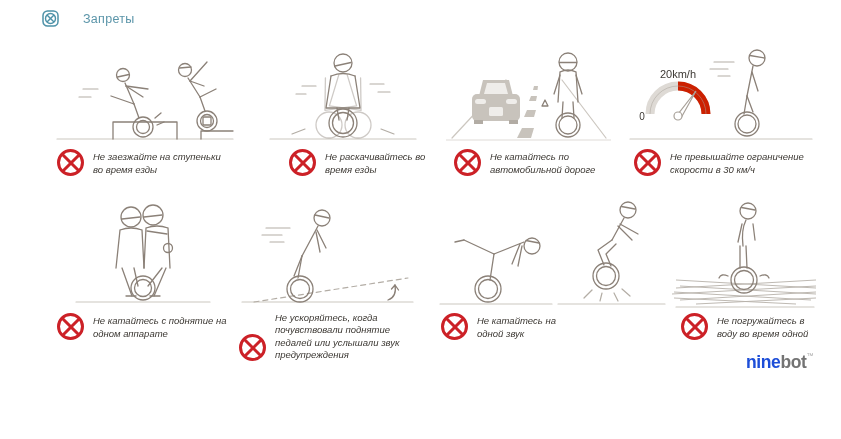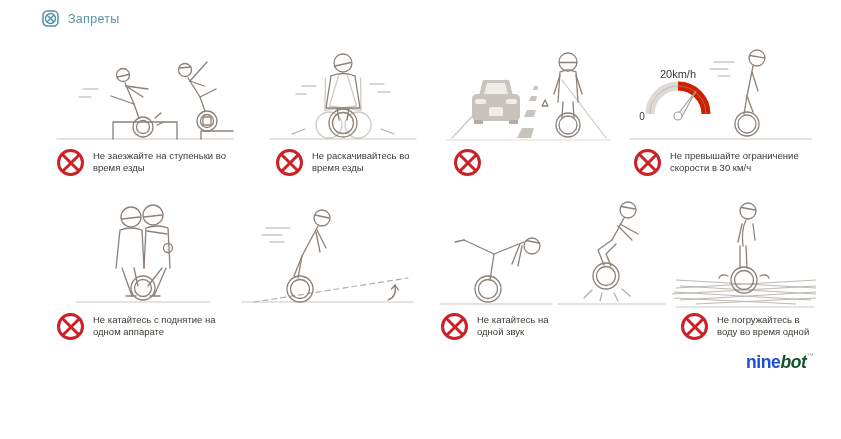--- a/index.html
+++ b/index.html
@@ -1,41 +1,41 @@
 <!DOCTYPE html>
 <html><head>
 <meta charset="utf-8">
 <style>
   html,body{margin:0;padding:0;background:#fff;}
   #page{position:relative;width:841px;height:439px;background:#ffffff;overflow:hidden;
         font-family:"Liberation Sans",sans-serif;}
   
-  .hdr{position:absolute;left:42px;top:10px;display:flex;align-items:center;gap:9px;}
+  .hdr{position:absolute;left:42px;top:10px;display:flex;align-items:center;gap:24px;}
   .hdr-title{color:#5b95a9;font-size:12.5px;letter-spacing:.3px;}
   
   .ill{position:absolute;}
   .ill svg .art{stroke:#8b8178;fill:none;stroke-width:1.3;stroke-linecap:round;stroke-linejoin:round;}
   .ill svg .gnd{stroke:#ccc7c0;fill:none;stroke-width:1.2;stroke-linecap:round;}
   .ill svg .dash{stroke:#b3ada5;fill:none;stroke-width:1.2;stroke-linecap:round;}
   .ill svg .ghost{opacity:.42;}
   .ill svg .net{stroke:#b7b1a9;fill:none;stroke-width:.9;}
   .gtext{font-family:"Liberation Sans",sans-serif;fill:#3c3833;}
   
-  .caption{position:absolute;display:flex;align-items:flex-start;}
+  .caption{position:absolute;display:flex;align-items:flex-end;font-style:italic;}
   .no-sign{flex:0 0 auto;width:21px;height:21px;border:3px solid #cc2127;border-radius:50%;
            position:relative;background:#fff;}
   .no-sign::before,.no-sign::after{content:'';position:absolute;left:50%;top:50%;width:25px;height:3px;
            background:#cc2127;border-radius:2px;}
   .no-sign::before{transform:translate(-50%,-50%) rotate(45deg);}
   .no-sign::after{transform:translate(-50%,-50%) rotate(-45deg);}
   .cap-text{margin:1px 0 0 9px;font-size:9.5px;line-height:1.3;color:#3c3833;}
   
   .brand{position:absolute;left:746px;top:352px;font-weight:bold;font-size:17.5px;letter-spacing:-.4px;}
   .brand .p1{color:#1d4ed8;}
-  .brand .p2{color:#14532d;font-style:italic;}
+  .brand .p2{color:#737373;}
   .brand .tm{font-size:7px;color:#aaa;vertical-align:top;font-weight:normal;}
 </style>
 </head>
 <body>
 
 <div id="page">
 
   <div class="hdr">
     <svg width="17" height="17" viewBox="0 0 17 17">
       <rect x="1" y="1" width="15" height="15" rx="4.5" fill="none" stroke="#4e92a8" stroke-width="1.5"></rect>
@@ -301,35 +301,40 @@
         <line x1="76" y1="32" x2="72" y2="50"></line>
         <line x1="87" y1="32" x2="89" y2="48"></line>
       </g>
     </svg>
   </div>
 
   <div class="caption" style="left:57px;top:149px;width:180px">
     <span class="no-sign"></span>
     <p class="cap-text" style="width:140px">Не заезжайте на ступеньки во время езды</p>
   </div>
-  <div class="caption" style="left:276px;top:149px;width:160px">
+  <div class="caption" style="left:289px;top:149px;width:160px">
     <span class="no-sign"></span>
     <p class="cap-text" style="width:112px">Не раскачивайтесь во время езды</p>
   </div>
   <div class="caption" style="left:454px;top:149px;width:160px">
     <span class="no-sign"></span>
+    <p class="cap-text" style="width:120px">Не катайтесь по автомобильной дороге</p>
   </div>
   <div class="caption" style="left:634px;top:149px;width:185px">
     <span class="no-sign"></span>
     <p class="cap-text" style="width:145px">Не превышайте ограничение скорости в 30 км/ч</p>
   </div>
   <div class="caption" style="left:57px;top:313px;width:185px">
     <span class="no-sign"></span>
     <p class="cap-text" style="width:142px">Не катайтесь с поднятие на одном аппарате</p>
   </div>
+  <div class="caption" style="left:239px;top:311px;width:195px">
+    <span class="no-sign"></span>
+    <p class="cap-text" style="width:152px">Не ускоряйтесь, когда почувствовали поднятие педалей или услышали звук предупреждения</p>
+  </div>
   <div class="caption" style="left:441px;top:313px;width:130px">
     <span class="no-sign"></span>
     <p class="cap-text" style="width:85px">Не катайтесь на одной звук</p>
   </div>
   <div class="caption" style="left:681px;top:313px;width:150px">
     <span class="no-sign"></span>
     <p class="cap-text" style="width:105px">Не погружайтесь в воду во время одной</p>
   </div>
 
   <div class="brand"><span class="p1">nine</span><span class="p2">bot</span><span class="tm">™</span></div>

